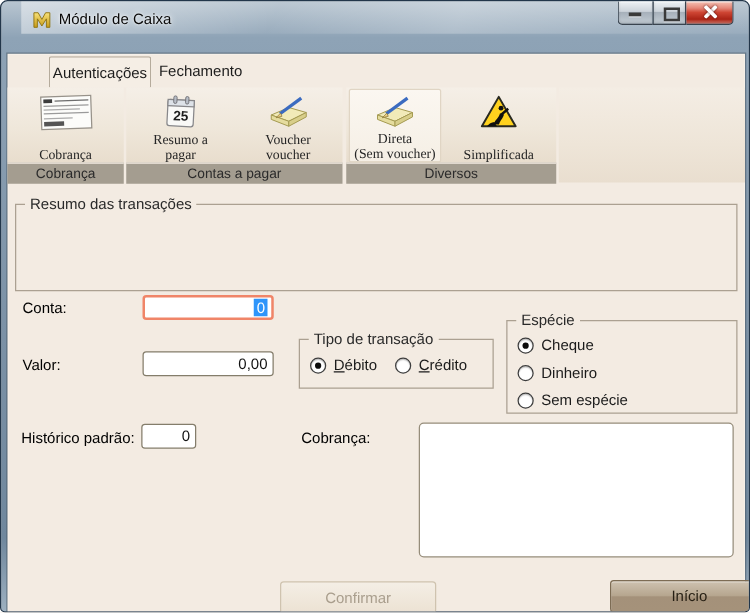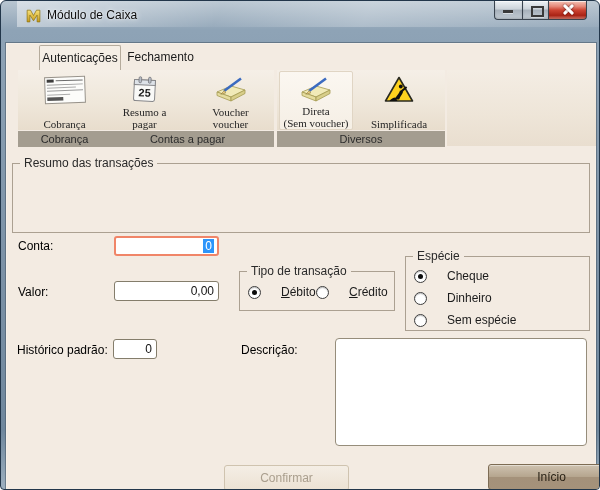--- a/index.html
+++ b/index.html
@@ -43,21 +43,21 @@
   
   .client{position:absolute;left:5px;top:42px;width:590px;height:454px;background:#f3ebe2;
     box-shadow:0 0 0 1px rgba(70,85,100,.55), inset 0 0 0 1px rgba(255,255,255,.25);}
   
   .tab{position:absolute;font-size:12px;color:#1c1c1c;text-align:center;box-sizing:border-box;padding-top:5px;height:25px;}
   .tab.t1{left:33px;width:82px;top:2px;}
   .tab.t2{left:116px;width:77px;top:2px;}
   .tab.active{background:#f5eee5;border:1px solid #b5ab9c;border-bottom:none;border-radius:2px 2px 0 0;}
   
   .rgroup{position:absolute;top:27px;height:76px;}
-  .rg1{left:0;width:93px;margin-left:12px;}
+  .rg1{left:0;width:93px;}
   .rg2{left:95px;width:173px;}
   .rg3{left:271px;width:168px;}
   .rfill{position:absolute;top:27px;left:441px;width:149px;height:76px;
     background:linear-gradient(180deg,#f4ede4 0%,#eee5d8 60%,#e9decf 100%);}
   .rbtns{height:60px;display:flex;align-items:stretch;justify-content:center;gap:2px;padding-top:1px;box-sizing:border-box;
     background:linear-gradient(180deg,#f5efe7 0%,#efe7da 55%,#e8ddcd 100%);}
   .rcaption{height:16px;background:#a49d90;color:#2b2b2b;font-size:11px;display:flex;align-items:center;justify-content:center;
     border-top:1px solid #f3ebe2;}
   .rbtn{display:flex;flex-direction:column;align-items:center;justify-content:flex-start;padding-top:2px;box-sizing:border-box;cursor:default;}
   .rbtn .icn{height:34px;display:flex;align-items:center;justify-content:center;}
@@ -80,21 +80,21 @@
   .tinput{position:absolute;background:#fff;border:1px solid #847d6b;border-radius:3px;box-sizing:border-box;
     font-family:inherit;font-size:12px;color:#111;text-align:right;padding:0 4px;outline:none;}
   #conta-input{left:108px;top:193px;width:105px;height:20px;border:2px solid #f08568;border-radius:3px;
     display:flex;align-items:center;justify-content:flex-end;padding:0 3px;background:#fff;position:absolute;box-sizing:border-box;}
   #conta-input .sel-text{background:#2e95fa;color:#fff;font-size:12px;padding:0 2px;}
   #valor-input{left:108px;top:238px;width:105px;height:20px;}
   #hist-input{left:107px;top:296px;width:44px;height:20px;}
   #descricao-text{position:absolute;left:329px;top:295px;width:252px;height:108px;background:#fff;
     border:1px solid #968d7b;border-radius:4px;resize:none;outline:none;font-family:inherit;font-size:12px;box-sizing:border-box;}
   
-  .radio{position:absolute;display:flex;align-items:center;gap:20px;font-size:12px;color:#1b1b1b;cursor:default;white-space:nowrap;}
+  .radio{position:absolute;display:flex;align-items:center;gap:6px;font-size:12px;color:#1b1b1b;cursor:default;white-space:nowrap;}
   .rb{width:13px;height:13px;border-radius:50%;background:#fff;border:1px solid #3d3d3d;box-sizing:border-box;position:relative;
     box-shadow:inset 0 1px 1px rgba(0,0,0,.25);}
   .rb.on::after{content:"";position:absolute;left:3px;top:3px;right:3px;bottom:3px;border-radius:50%;background:#0c0c0c;}
   .u-first{display:inline-block;}
   .u-first::first-letter{text-decoration:underline;}
   
   .btn{position:absolute;border-radius:3px;font-family:inherit;font-size:12px;cursor:default;box-sizing:border-box;}
   #btn-confirmar{left:218px;top:422px;width:125px;height:26px;
     background:linear-gradient(180deg,#f4eee5 0%,#ece2d3 100%);border:1px solid #cfc3af;color:#a99e8d;}
   #btn-inicio{left:454px;top:421px;width:127px;height:26px;
@@ -282,20 +282,20 @@
       </label>
       <label class="radio" style="left:8px;top:56px;">
         <span class="rb"></span>
         <span>Sem espécie</span>
       </label>
     </div>
 
     <span class="flabel" style="left:11px;top:300px;">Histórico padrão:</span>
     <input class="tinput" id="hist-input" value="0" style="">
 
-    <span class="flabel" style="left:235px;top:300px;">Descrição:</span>
+    <span class="flabel" style="left:235px;top:300px;">Cobrança:</span>
     <textarea id="descricao-text" style=""></textarea>
 
     <button class="btn" id="btn-confirmar" disabled="">Confirmar</button>
     <button class="btn" id="btn-inicio">Início</button>
 
   </div>
 </div>
 
 </body></html>

